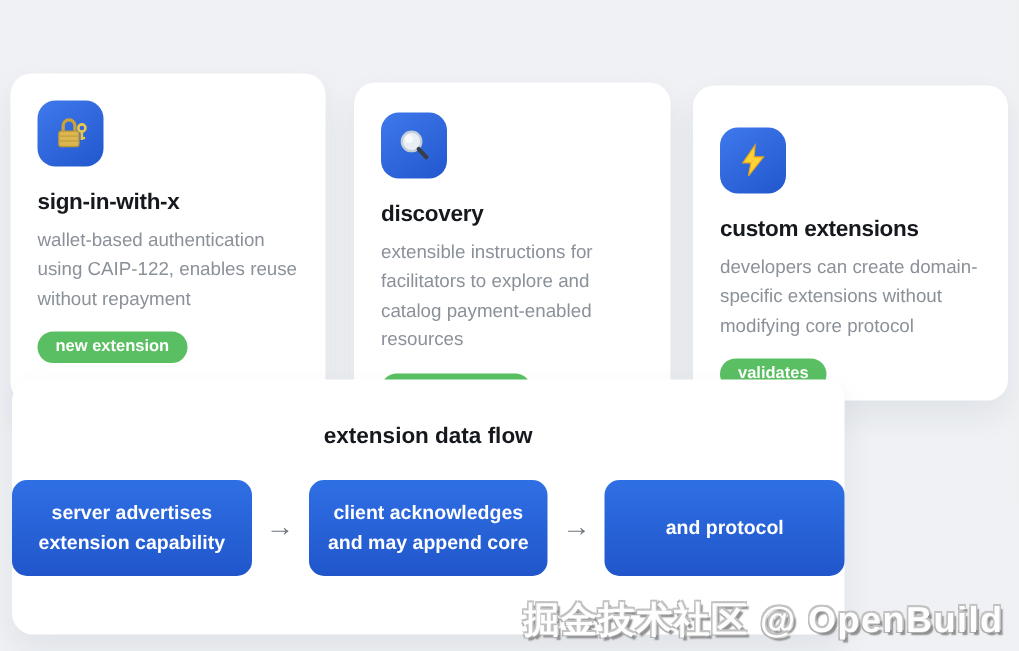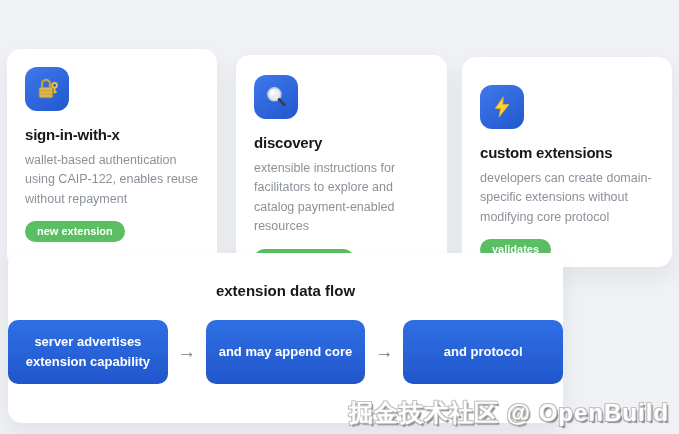--- a/index.html
+++ b/index.html
@@ -171,20 +171,21 @@
 
   <div class="panel">
     <div class="panel-title">extension data flow</div>
     <div class="flow-row">
       <div class="flow-box">
         <span>server advertises</span>
         <span>extension capability</span>
       </div>
       <div class="flow-arrow">→</div>
       <div class="flow-box">
+        <span>client acknowledges</span>
         <span>and may append core</span>
       </div>
       <div class="flow-arrow">→</div>
       <div class="flow-box">
         <span>and protocol</span>
       </div>
     </div>
   </div>
 
   <div class="watermark">掘金技术社区 @ OpenBuild</div>

